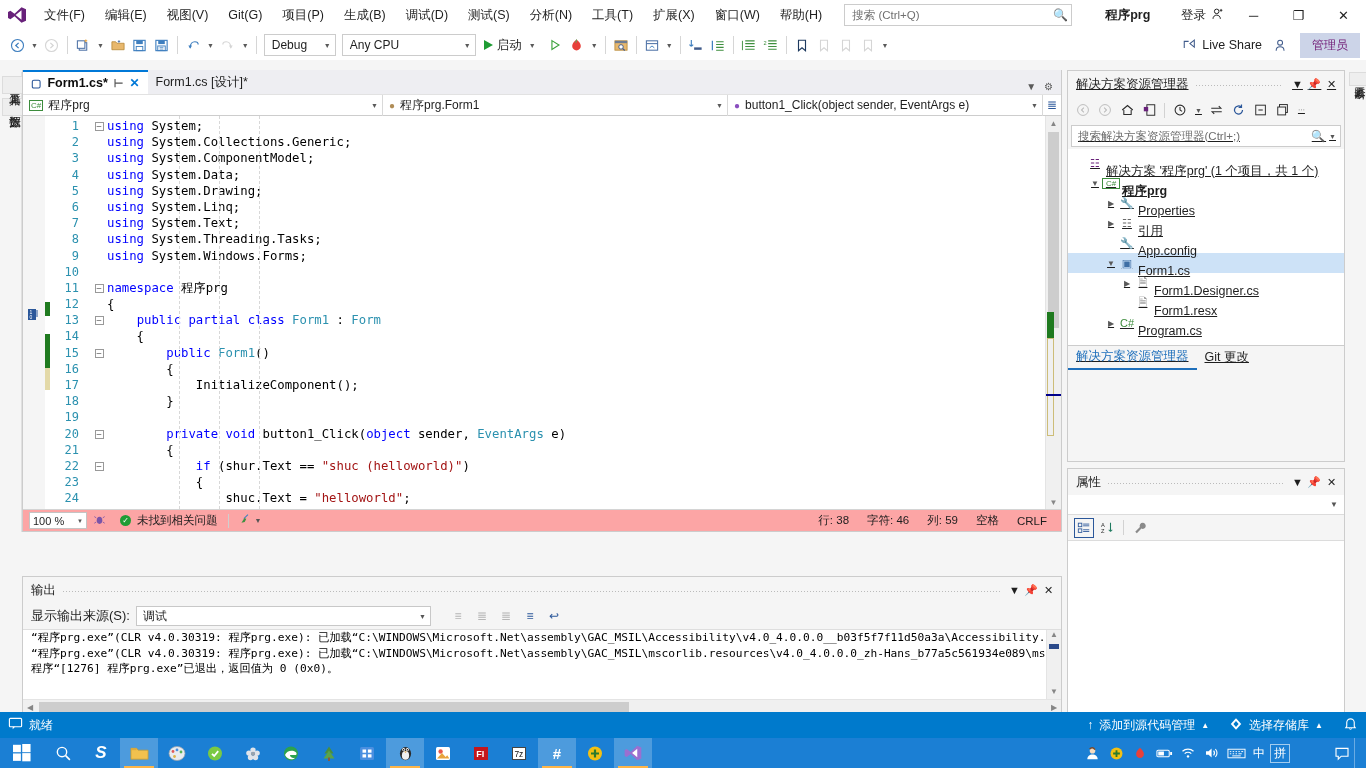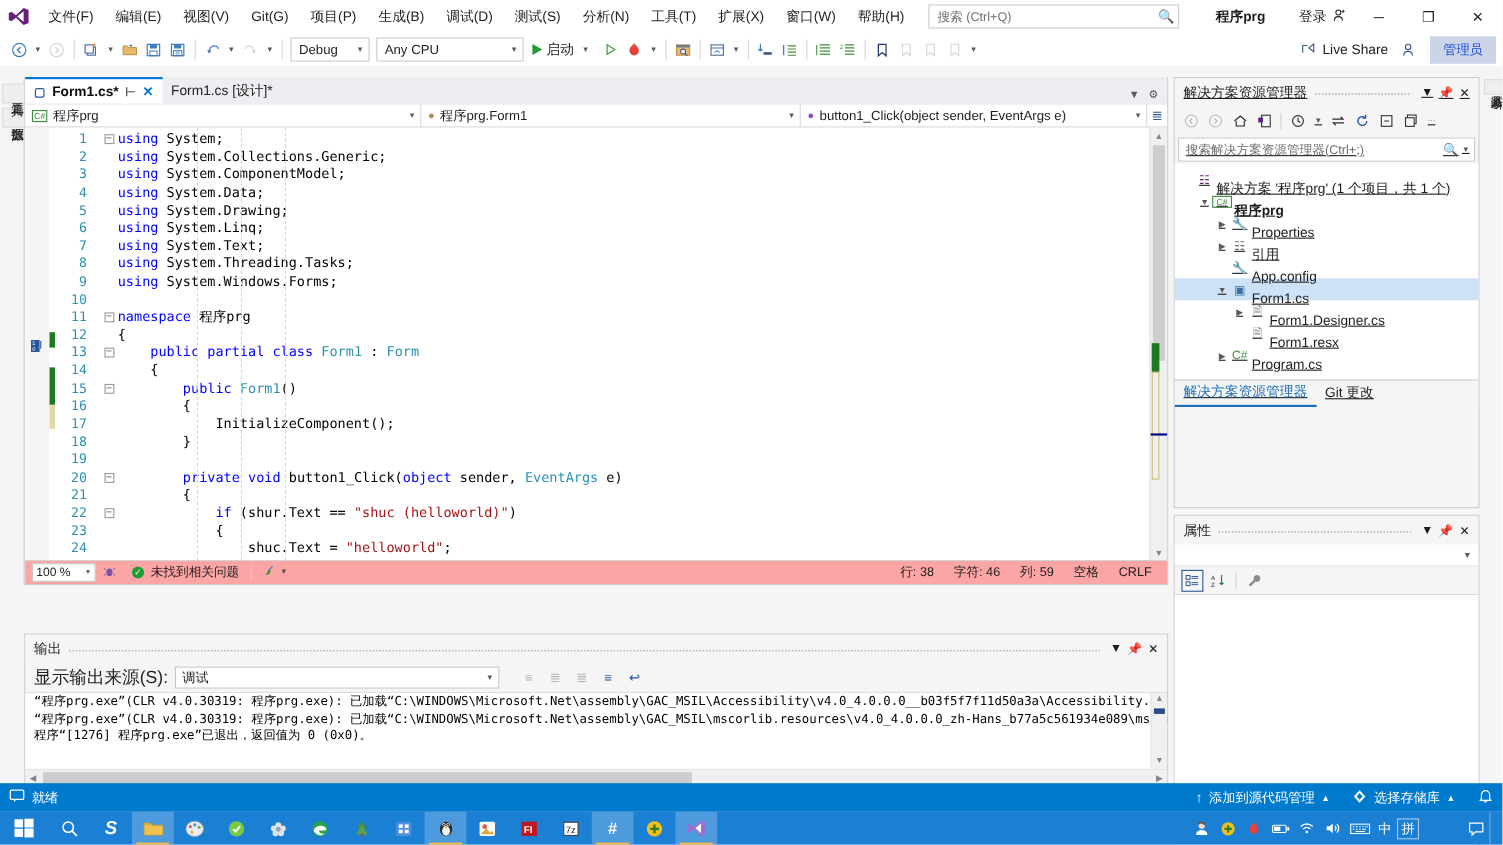--- a/index.html
+++ b/index.html
@@ -55,21 +55,21 @@
   .tb-combo {
     height:22px; border:1px solid #cccccc; background:#fff; display:flex; align-items:center;
     padding:0 4px 0 7px; font-size:12px; color:#1e1e1e; margin:0 3px;
   }
   .tb-combo .cb-label { flex:1; white-space:nowrap; }
   .tb-combo .cb-arrow { font-size:7px; color:#5a5a5a; padding-left:8px; }
   .tb-run { display:flex; align-items:center; gap:4px; padding:0 5px; height:24px; font-size:12.5px; }
   .play { width:0;height:0;border-left:9px solid #1f9c34;border-top:5.5px solid transparent;border-bottom:5.5px solid transparent; }
   .tb-right { margin-left:auto; display:flex; align-items:center; padding-right:6px; }
   .liveshare { display:flex; align-items:center; gap:5px; font-size:12.5px; padding:0 8px; height:24px; }
-  .adminchip { background:#ccd4e8; color:#1d4ed8; font-size:12px; padding:4px 12px; margin-left:8px; }
+  .adminchip { background:#ccd4e8; color:#701a75; font-size:12px; padding:4px 12px; margin-left:8px; }
 
   
   .leftrail {
     position:absolute; left:0; top:72px; width:22px; height:460px;
     background:#f5f5f5; border-right:1px solid #e0e0e0;
   }
   .vtab {
     writing-mode:vertical-rl; text-orientation:mixed;
     font-size:11.5px; color:#1e1e1e; padding:8px 4px; background:#eeeeee;
     border:1px solid #dcdcdc; margin:4px 2px; text-align:center;
@@ -188,21 +188,21 @@
                 font-size:8px; color:#555; }
   .prop-toolbar { height:26px; background:#f5f5f5; display:flex; align-items:center; gap:3px;
                   padding:0 6px; border-bottom:1px solid #dcdcdc;}
   .prop-body { background:#ffffff; }
   .rrail { position:absolute; left:1348px; top:70px; width:18px; height:130px; }
 
   
   .outpanel { position:absolute; left:22px; top:576px; width:1040px; height:148px;
               background:#f5f5f5; border:1px solid #cccccc; }
   .out-src { height:26px; display:flex; align-items:center; padding:0 4px 0 8px; gap:6px; }
-  .out-src .lbl { font-size:16px; }
+  .out-src .lbl { font-size:13px; }
   .outcombo { width:295px; height:20px; border:1px solid #c8c8c8; background:#fff; display:flex;
               align-items:center; padding:0 4px 0 6px; font-size:12px; }
   .outcombo .oc-label{flex:1;}
   .outcombo .oc-arrow{font-size:7px;color:#555;}
   .out-tools { display:flex; align-items:center; gap:2px; margin-left:10px; }
   .ot { width:22px;height:20px;display:flex;align-items:center;justify-content:center;
         font-size:12px;color:#b5b5b5;}
   .ot.on { color:#2b579a; }
   .out-body { background:#ffffff; height:70px; position:relative; overflow:hidden;
               border-top:1px solid #dedede; }

